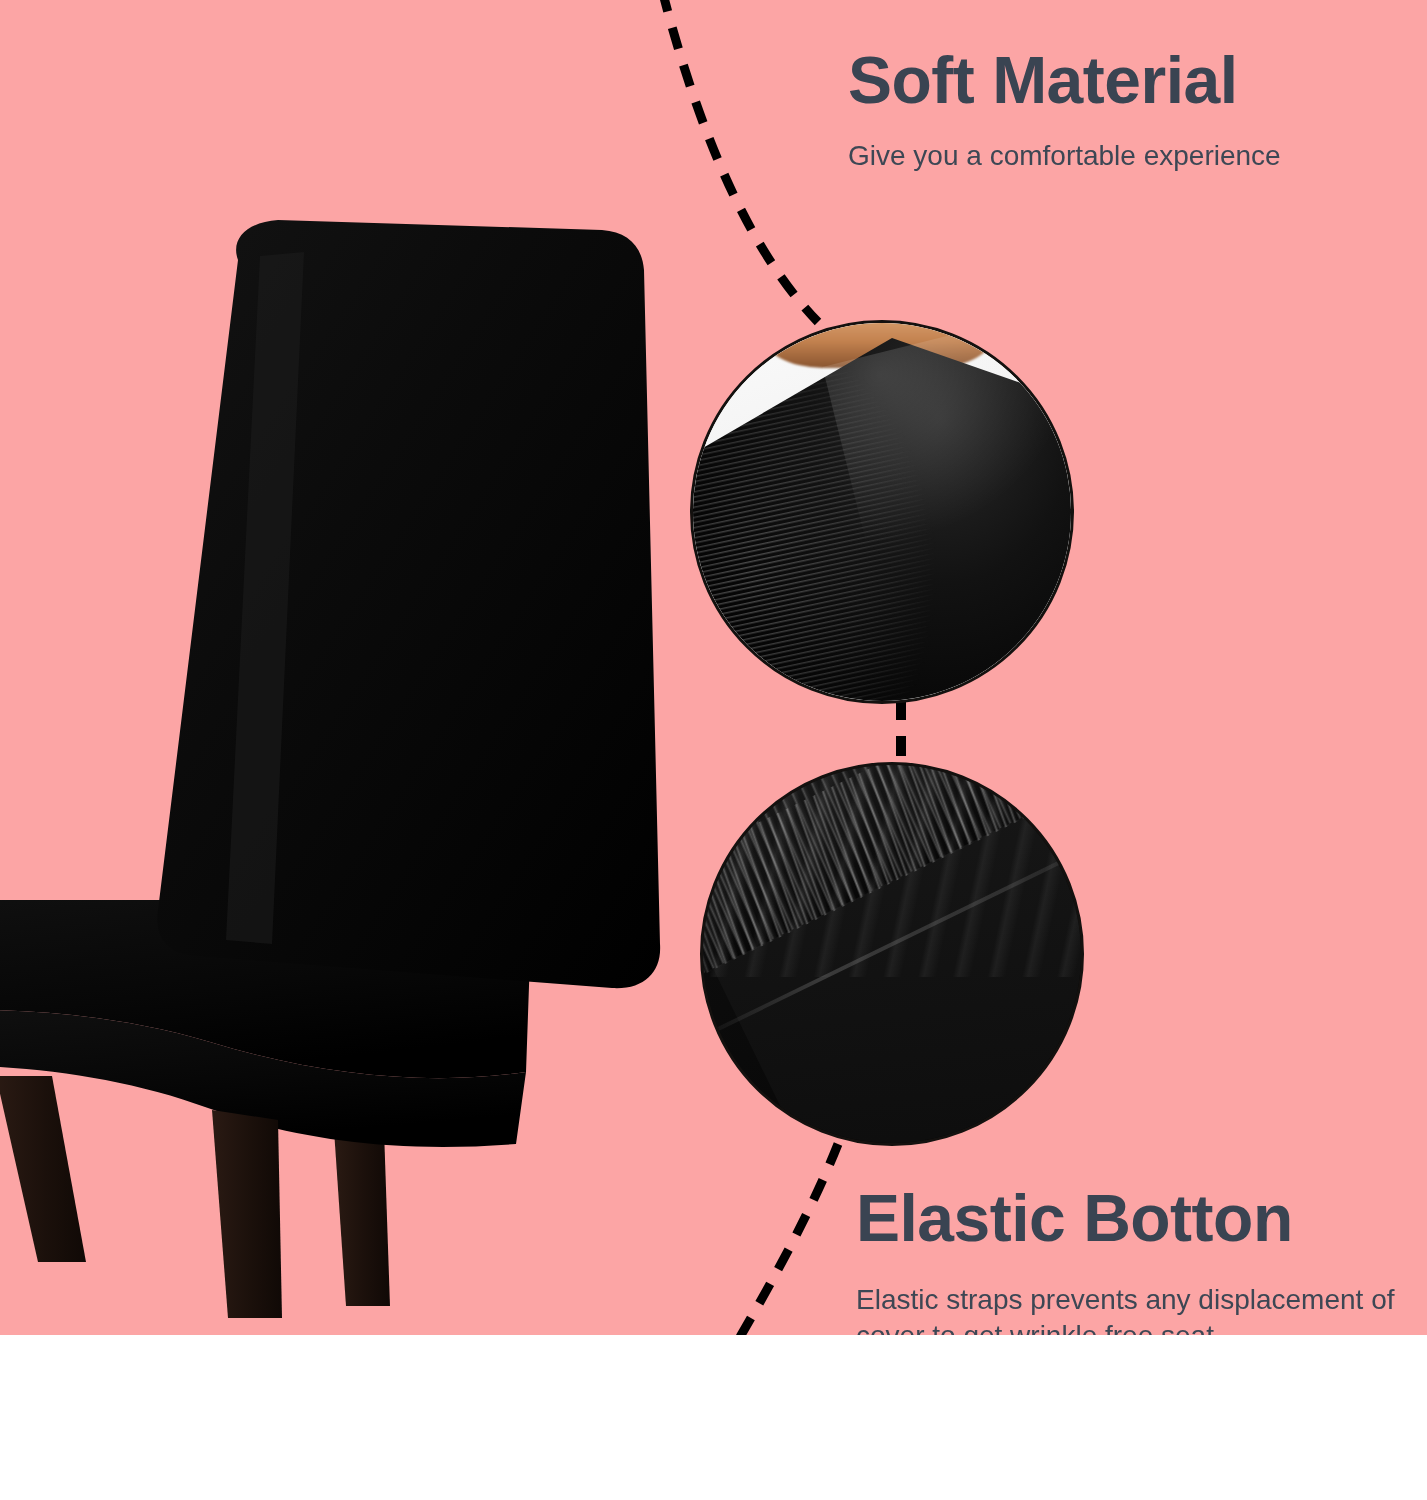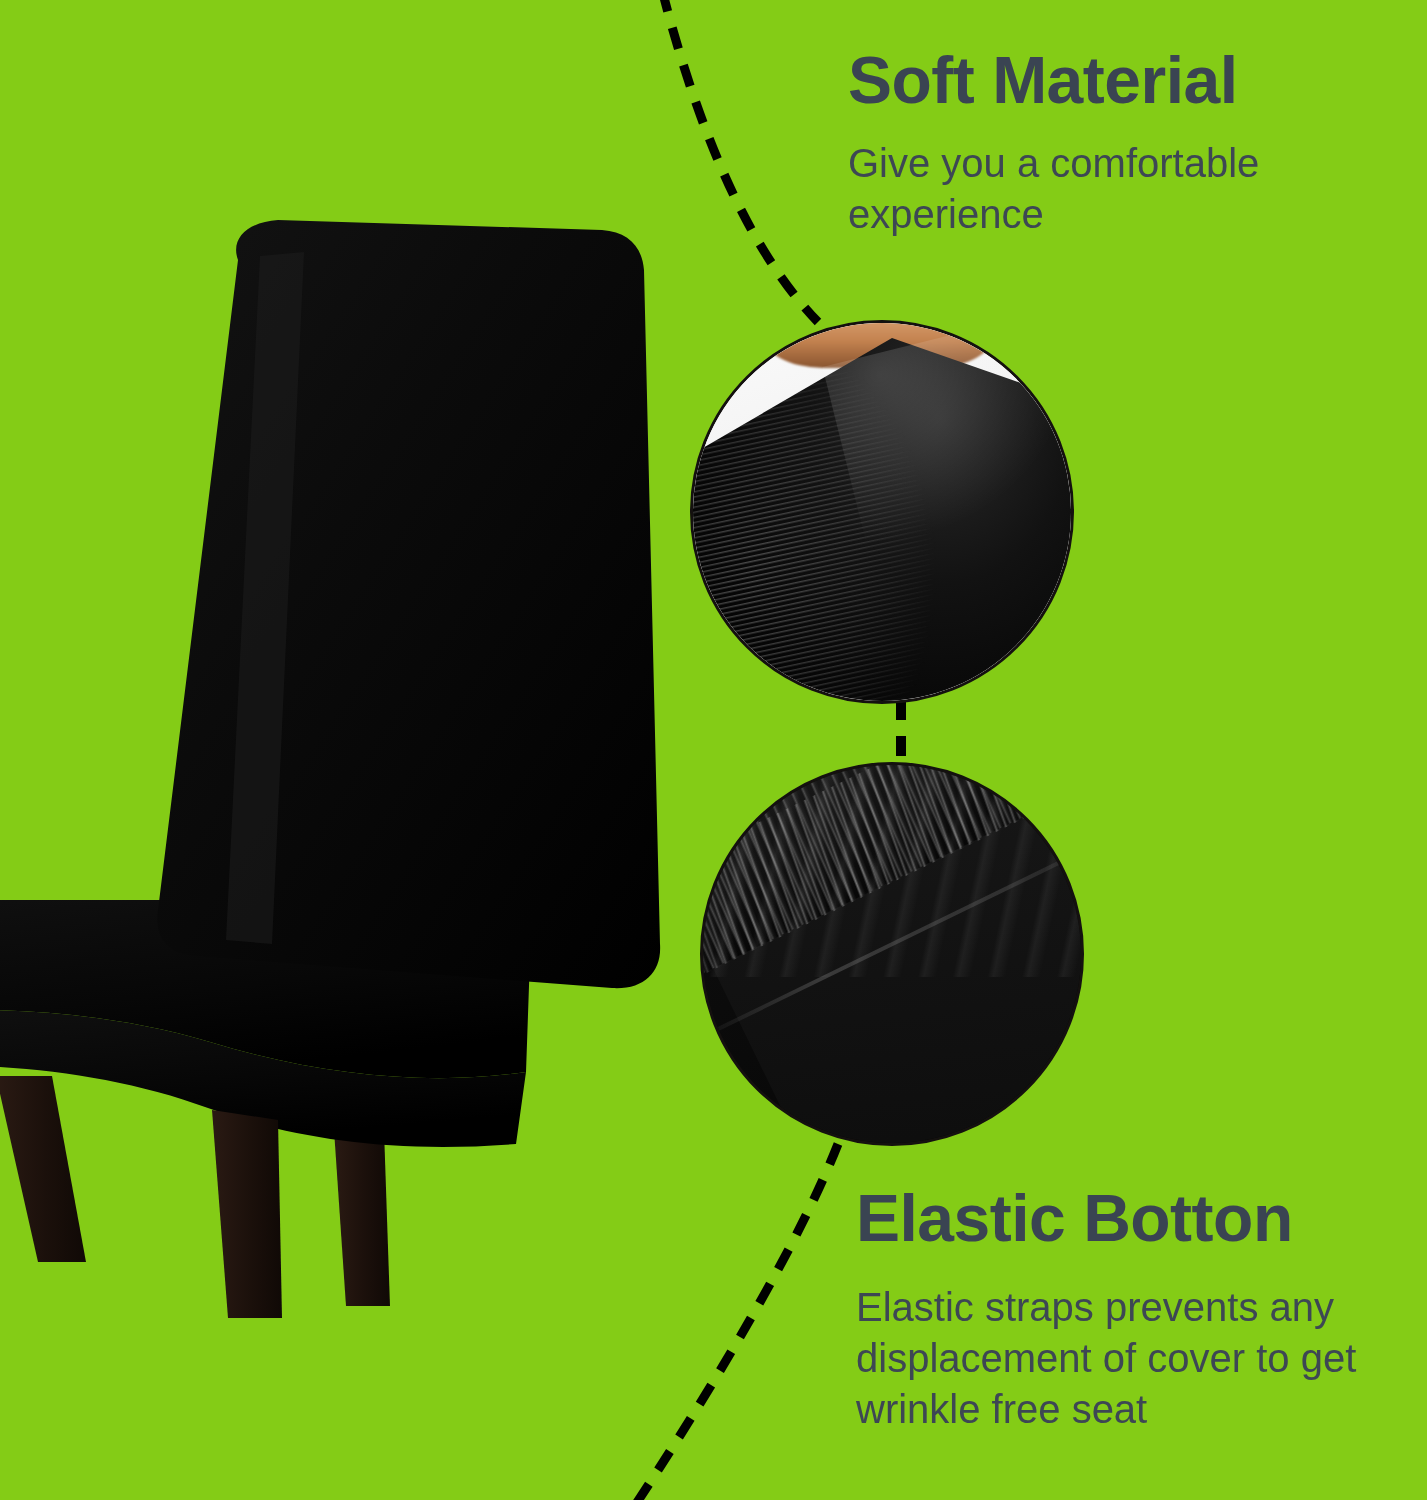--- a/index.html
+++ b/index.html
@@ -6,22 +6,22 @@
     margin: 0;
     padding: 0;
     background: #ffffff;
   }
   body {
     font-family: "Liberation Sans", sans-serif;
   }
   #stage {
     position: relative;
     width: 1427px;
-    height: 1500px;
-    background: #84cc16;
+    height: 1335px;
+    background: #fca5a5;
     overflow: hidden;
   }
 
   
   .divider-svg {
     position: absolute;
     left: 0;
     top: 0;
     width: 1427px;
     height: 1500px;
@@ -199,21 +199,21 @@
     font-size: 66px;
     font-weight: 700;
     line-height: 1.06;
     letter-spacing: -0.5px;
     color: #3a4452;
     white-space: nowrap;
   }
   .subline {
     margin: 22px 0 0 0;
     font-family: "Liberation Sans", sans-serif;
-    font-size: 40px;
+    font-size: 28px;
     font-weight: 400;
     line-height: 1.28;
     color: #3d4754;
   }
   .tb-bottom .subline { margin-top: 28px; }
 </style>
 </head>
 <body>
 
 <div id="stage">

